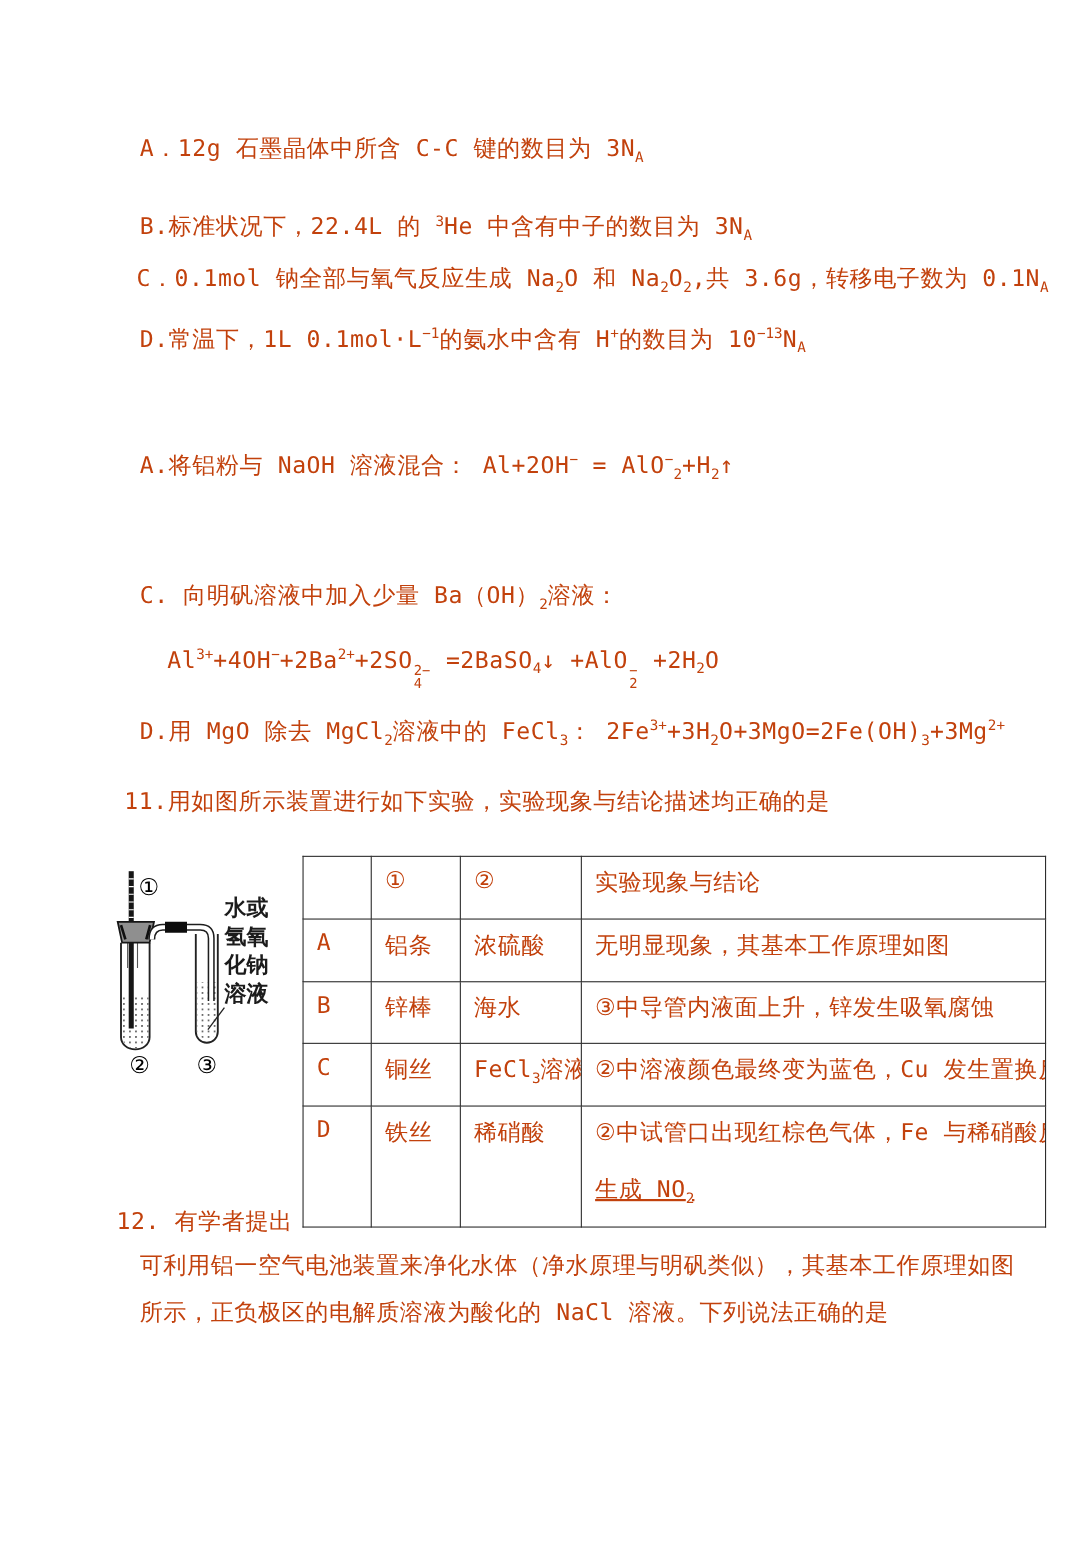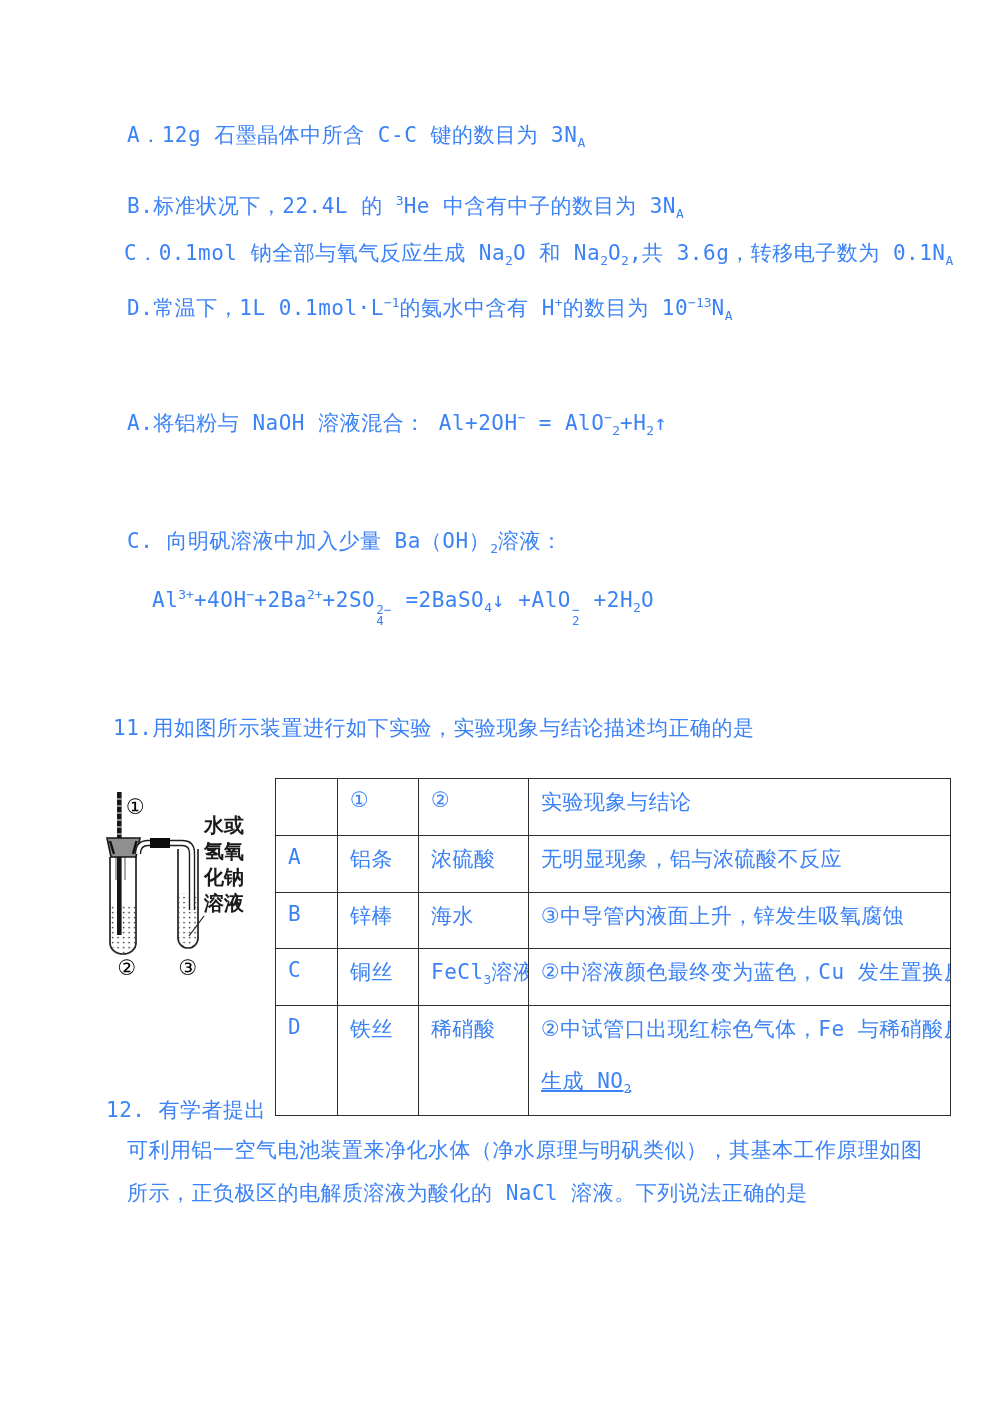--- a/index.html
+++ b/index.html
@@ -1,19 +1,19 @@
 <!DOCTYPE html>
 <html><head>
 <meta charset="utf-8">
 <style>
   html,body{margin:0;padding:0;background:#ffffff;}
   .page{
     position:relative;width:992px;height:1403px;background:#ffffff;
     font-family:"DejaVu Sans Mono","DejaVu Sans","Liberation Sans",monospace;
-    color:#3b82f6;overflow:hidden;
+    color:#c2410c;overflow:hidden;
   }
   .line{position:absolute;font-size:21px;line-height:30px;white-space:nowrap;letter-spacing:0.5px;}
   sup,sub{font-size:13px;line-height:0;letter-spacing:0;}
   st{display:inline-flex;flex-direction:column;font-size:12.5px;line-height:10.5px;
      vertical-align:-7px;margin:0 1px;text-align:left;letter-spacing:0;}
   st::before{content:attr(t);}
   st::after{content:attr(b);}
   table.exp{
     position:absolute;left:275px;top:778px;width:676px;
     border-collapse:collapse;table-layout:fixed;font-size:21px;
@@ -31,20 +31,21 @@
 <div class="page">
 
   <div class="line" style="left:127px;top:120px">A．12g 石墨晶体中所含 C-C 键的数目为 3N<sub>A</sub></div>
   <div class="line" style="left:127px;top:191px">B.标准状况下，22.4L 的 <sup>3</sup>He 中含有中子的数目为 3N<sub>A</sub></div>
   <div class="line" style="left:124px;top:238px">C．0.1mol 钠全部与氧气反应生成 Na<sub>2</sub>O 和 Na<sub>2</sub>O<sub>2</sub>,共 3.6g，转移电子数为 0.1N<sub>A</sub></div>
   <div class="line" style="left:127px;top:293px">D.常温下，1L 0.1mol·L<sup>−1</sup>的氨水中含有 H<sup>+</sup>的数目为 10<sup>−13</sup>N<sub>A</sub></div>
 
   <div class="line" style="left:127px;top:408px">A.将铝粉与 NaOH 溶液混合：  Al+2OH<sup>−</sup> = AlO<sup>−</sup><sub>2</sub>+H<sub>2</sub>↑</div>
   <div class="line" style="left:127px;top:526px">C.  向明矾溶液中加入少量 Ba（OH）<sub>2</sub>溶液：</div>
   <div class="line" style="left:152px;top:585px">Al<sup>3+</sup>+4OH<sup>−</sup>+2Ba<sup>2+</sup>+2SO<st t="2−" b="4"></st> =2BaSO<sub>4</sub>↓ +AlO<st t="−" b="2"></st> +2H<sub>2</sub>O</div>
+  <div class="line" style="left:127px;top:650px">D.用 MgO 除去 MgCl<sub>2</sub>溶液中的 FeCl<sub>3</sub>：  2Fe<sup>3+</sup>+3H<sub>2</sub>O+3MgO=2Fe(OH)<sub>3</sub>+3Mg<sup>2+</sup></div>
 
   <div class="line" style="left:113px;top:713px">11.用如图所示装置进行如下实验，实验现象与结论描述均正确的是</div>
 
   <svg style="position:absolute;left:100px;top:786px" width="175" height="205" viewBox="0 0 175 205">
     <defs>
       <pattern id="dots" width="5.5" height="5" patternUnits="userSpaceOnUse">
         <circle cx="1.6" cy="1.6" r="0.85" fill="#444"></circle>
       </pattern>
     </defs>
 
@@ -101,21 +102,21 @@
       <tr style="height:57px">
         <td></td>
         <td>①</td>
         <td>②</td>
         <td>实验现象与结论</td>
       </tr>
       <tr style="height:57px">
         <td>A</td>
         <td>铝条</td>
         <td>浓硫酸</td>
-        <td>无明显现象，铝与浓硫酸不反应</td>
+        <td>无明显现象，其基本工作原理如图</td>
       </tr>
       <tr style="height:56px">
         <td>B</td>
         <td>锌棒</td>
         <td>海水</td>
         <td>③中导管内液面上升，锌发生吸氧腐蚀</td>
       </tr>
       <tr style="height:57px">
         <td>C</td>
         <td>铜丝</td>

